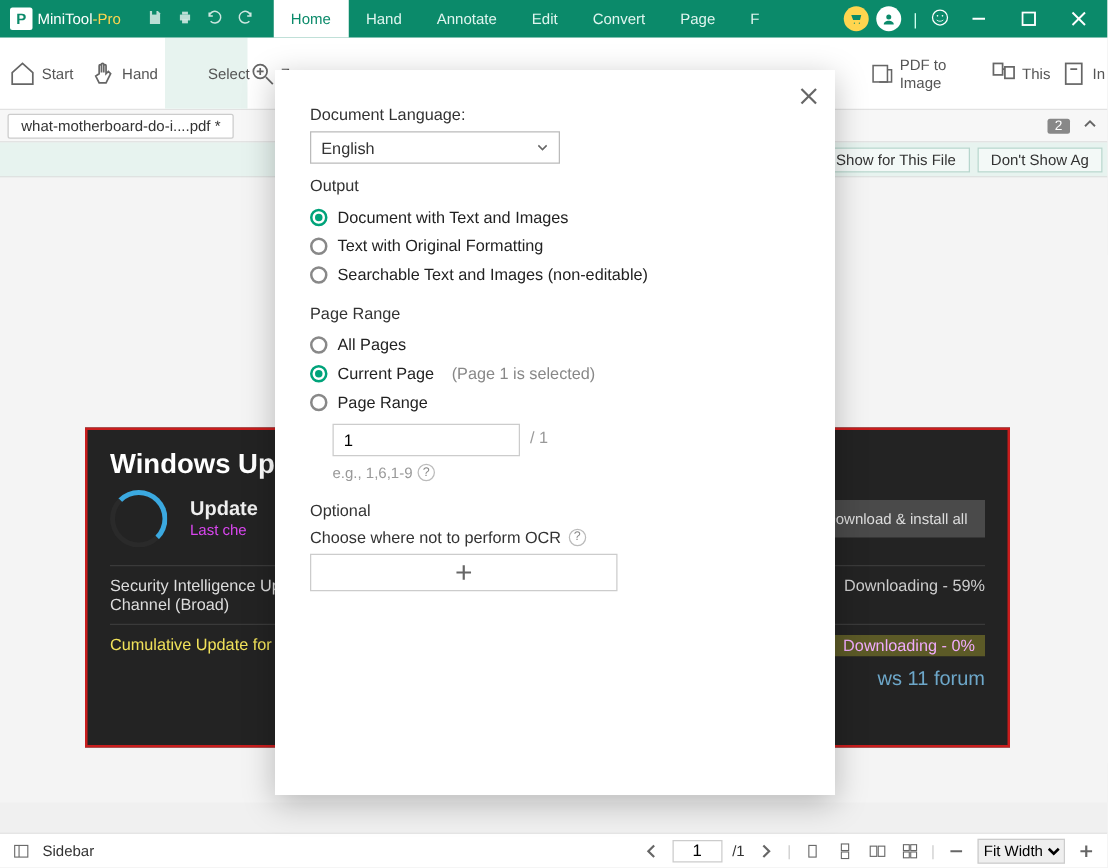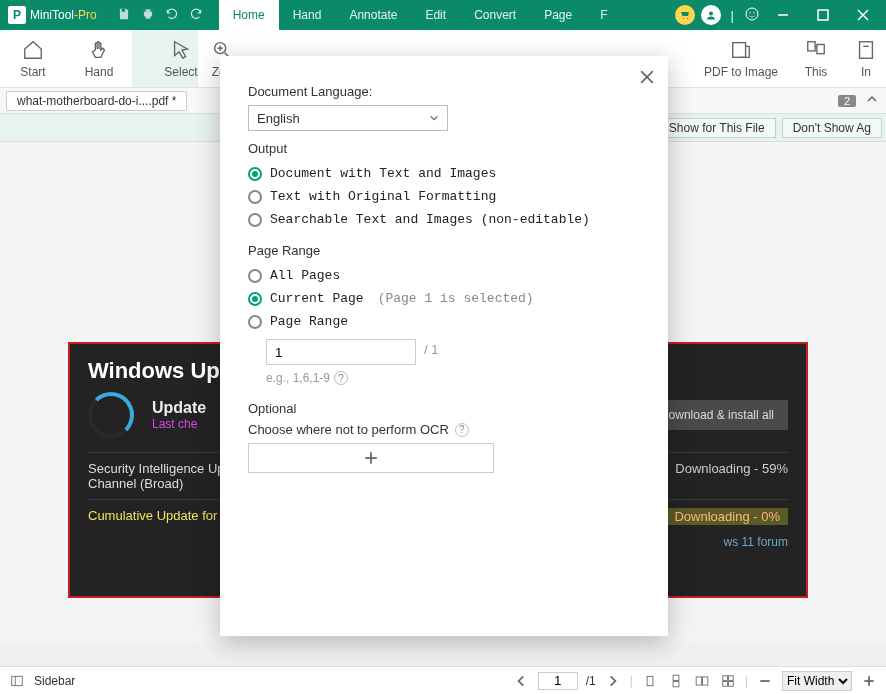--- a/index.html
+++ b/index.html
@@ -15,21 +15,21 @@
   .titlebar .menu-items { display: flex; margin-left: 16px; text-align: right; }
   .titlebar .menu-item { padding: 0 14px; line-height: 30px; font-size: 12px; color: #dff5ef; cursor: pointer; }
   .titlebar .menu-item.active { background: #fff; color: #0b8a6a; }
   .titlebar .right-icons { margin-left: auto; display: flex; align-items: center; gap: 6px; padding-right: 6px;}
   .titlebar .circle { width: 20px; height: 20px; border-radius: 50%; background: #ffd54f; display: inline-flex; align-items: center; justify-content: center;}
   .titlebar .circle.white { background: #fff; }
   .titlebar .win-btn { width: 34px; height: 30px; display: inline-flex; align-items: center; justify-content: center; }
   .titlebar .win-btn svg { width: 12px; height: 12px; stroke: white; fill: none; stroke-width: 1.5;}
 
   .toolbar { height: 58px; background: #fff; border-bottom: 1px solid #e2e2e2; display: flex; }
-  .tool { width: 66px; display: flex; flex-direction: column; align-items: center; justify-content: center; gap: 4px; font-size: 12px; color: #555; }
+  .tool { width: 66px; display: flex; flex-direction: row; align-items: center; justify-content: center; gap: 4px; font-size: 12px; color: #555; }
   .tool.active { background: #e7f3ef; padding-left: 32px; }
   .tool svg { width: 22px; height: 22px; stroke: #666; fill:none; stroke-width:1.5; }
 
   .tabstrip { height: 26px; background: #f7f7f7; border-bottom: 1px solid #ddd; display:flex; align-items:center; }
   .doc-tab { padding: 2px 10px; margin: 3px 6px; border: 1px solid #ccc; background: #fff; font-size: 12px; border-radius: 2px;}
   .tabstrip .right { margin-left: auto; display:flex; gap:10px; padding-right:8px; align-items:center;}
   .badge-count { background:#888; color:white; padding: 0 6px; font-size: 11px; border-radius: 2px;}
 
   .infobar { height: 28px; background: #e7f3ef; display:flex; align-items:center; justify-content:flex-end; font-size:12px; gap: 6px; padding: 0 4px; border-bottom: 1px solid #ddd;}
   .infobar .chip { border: 1px solid #b7d6cd; padding: 2px 10px; background: #f3f9f7;}
@@ -39,39 +39,39 @@
   .page h2 { color: #fff; font-size: 22px; font-weight: 600; margin: 14px 18px 6px; }
   .page .row1 { display:flex; align-items:center; gap: 18px; padding: 2px 18px; color:#d8d8d8; }
   .page .spinner { width: 46px; height: 46px; border: 4px solid #2a2a2a; border-top-color:#3ba9e0; border-right-color: #3ba9e0; border-radius: 50%; position:relative;}
   .page .upd-title { font-size: 16px; color:#eee; font-weight:600;}
   .page .upd-sub { font-size: 12px; color:#d946ef;}
   .page .btn-dl { margin-left: auto; background:#4a4a4a; color:#ddd; padding: 8px 14px; font-size: 12px;}
   .page .list { padding: 12px 18px 0; font-size: 13px; color:#ddd; }
   .page .list .item { display:flex; padding: 8px 0; border-top:1px solid #3a3a3a; }
   .page .list .status { margin-left:auto; color:#ccc; }
   .page .list .item.yellow { color:#f1e25a; }
-  .page .list .item.yellow .status { color:#fdba74; background:#5c5a27; padding: 1px 8px; }
-  .page .list .forum { color:#6da7c9; margin-left:auto; font-size:12px;}
+  .page .list .item.yellow .status { color:#f0abfc; background:#5c5a27; padding: 1px 8px; }
+  .page .list .forum { color:#6da7c9; margin-left:auto; font-size:16px;}
 
   .statusbar { position:absolute; bottom:0; left:0; right:0; height:28px; background:#fff; border-top:1px solid #ddd; display:flex; align-items:center; padding: 0 8px; font-size: 12px; gap: 8px; }
   .statusbar .sep { color:#ccc;}
   .statusbar .spacer { flex: 1;}
   .statusbar input.page-no { width: 40px; text-align:center; border:1px solid #ccc; height:18px;}
   .statusbar select { border:1px solid #ccc; height:20px; font-size:12px;}
   .sb-icon { width:14px; height:14px; stroke:#666; fill:none; stroke-width:1.5; }
   .sb-btn { display:inline-flex; align-items:center; justify-content:center; padding:2px;}
 
   .OverlayDialog { position:absolute; left: 220px; top: 56px; width: 448px; height: 580px; background: #fff; box-shadow: 0 6px 24px rgba(0,0,0,.25); z-index: 50; padding: 20px 28px; }
   .OverlayDialog .close-x { position:absolute; top: 14px; right: 14px; cursor:pointer;}
   .OverlayDialog .close-x svg {width:14px; height:14px; stroke:#666; stroke-width:1.5; fill:none;}
   .dlg-title-box { border: 3px solid #d91; border-color:#d22; display:inline-block; padding: 6px 14px; margin-bottom: 18px; border: 2px solid #e33; }
   .dlg-title { color: #00b386; font-size: 19px; font-weight: 600; }
   .section-label { font-weight:400; margin-top: 8px; margin-bottom: 6px; color:#333; }
   .lang-select { width: 200px; border: 1px solid #bbb; height: 26px; padding: 0 8px; display:flex; align-items:center; justify-content:space-between; font-size: 13px; margin-bottom: 10px;}
-  .radio-row { display:flex; align-items:center; gap: 8px; padding: 4px 0; font-size: 13px; color:#222;font-family:Liberation Mono, monospace;}
+  .radio-row { display:flex; align-items:center; gap: 8px; padding: 4px 0; font-size: 13px; color:#222;}
   .radio { width: 14px; height: 14px; border: 2px solid #888; border-radius:50%; position:relative; flex-shrink:0;}
   .radio.checked { border-color: #00a37a;}
   .radio.checked::after { content:""; position:absolute; inset:2px; border-radius:50%; background:#00a37a;}
   .page-range-note { color:#888; margin-left: 6px;}
   .pr-input { width: 150px; height: 26px; border:1px solid #ccc; padding: 0 8px; margin-left: 18px; margin-top: 6px;}
   .hint { color:#999; font-size: 12px; margin-left: 18px; margin-top: 6px; display:flex; align-items:center; gap:4px;}
   .help-q { display:inline-flex; width:14px; height:14px; border:1px solid #bbb; border-radius:50%; align-items:center; justify-content:center; font-size:10px; color:#888;}
   .opt-box { width: 246px; height: 30px; border: 1px solid #ccc; display:flex; align-items:center; justify-content:center; margin-top: 6px;}
   .opt-box svg { width:14px; height:14px; stroke:#666; stroke-width:1.5; fill:none;}
   .dlg-buttons { position:absolute; bottom: 16px; right: 24px; display:flex; gap: 18px; align-items:center;}

